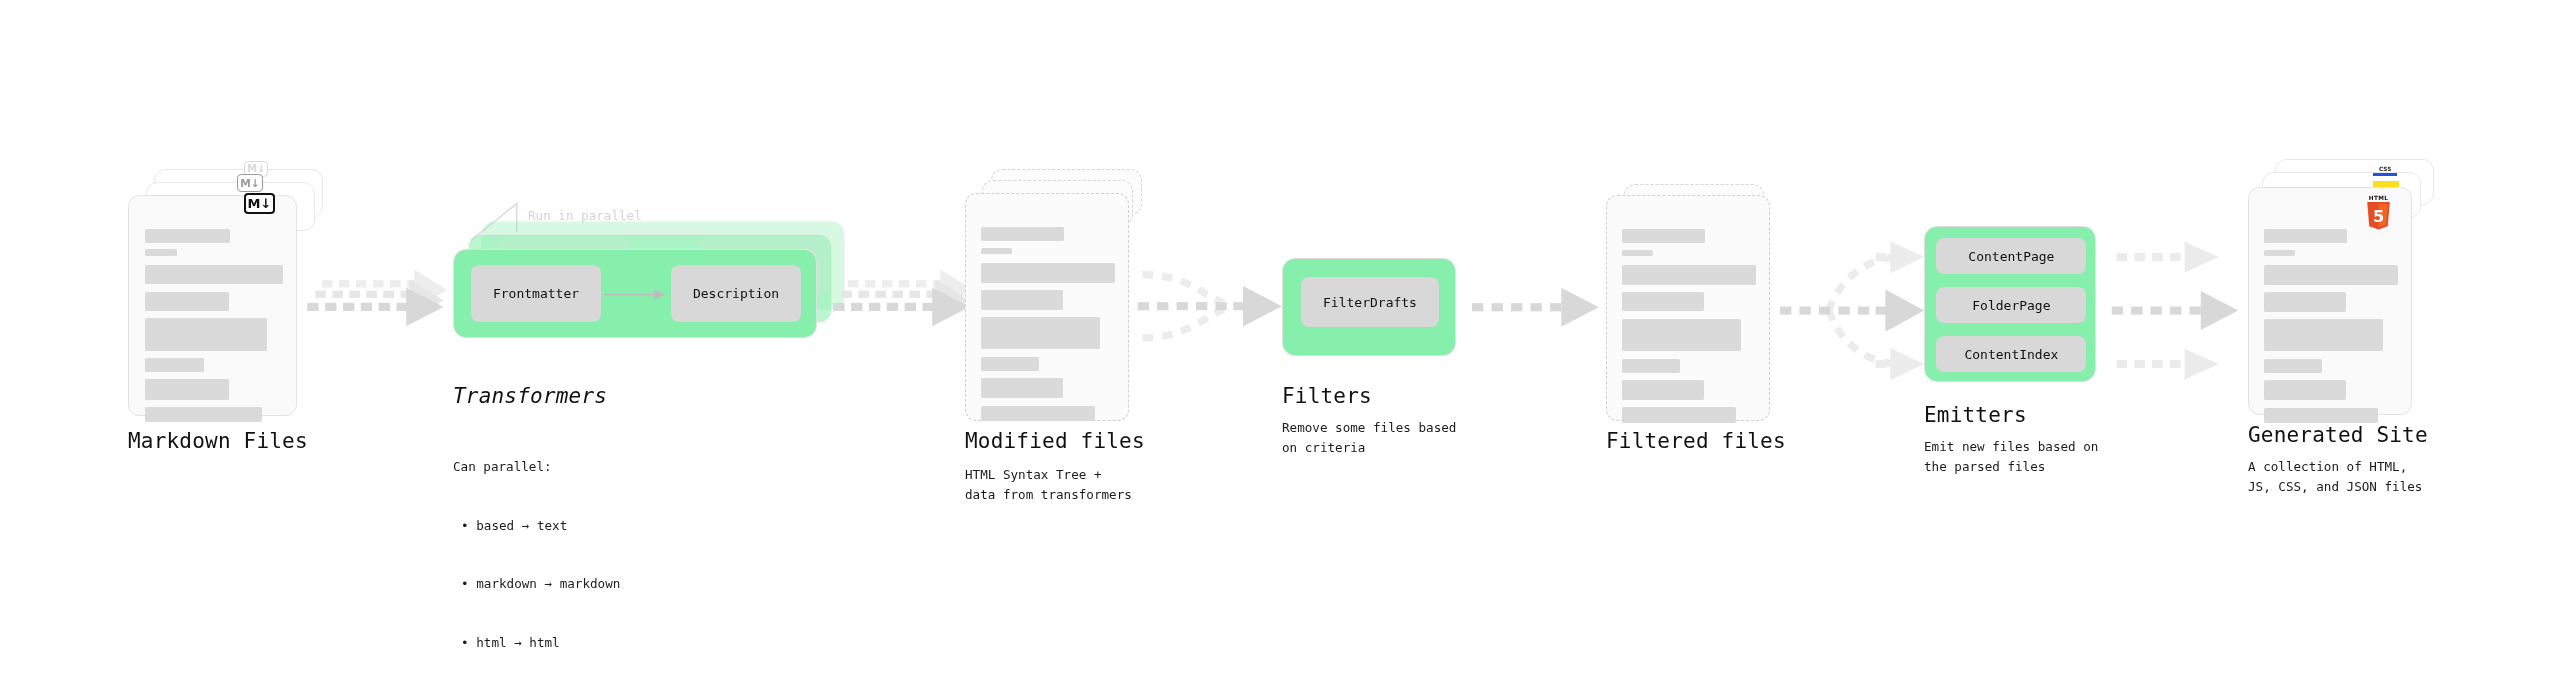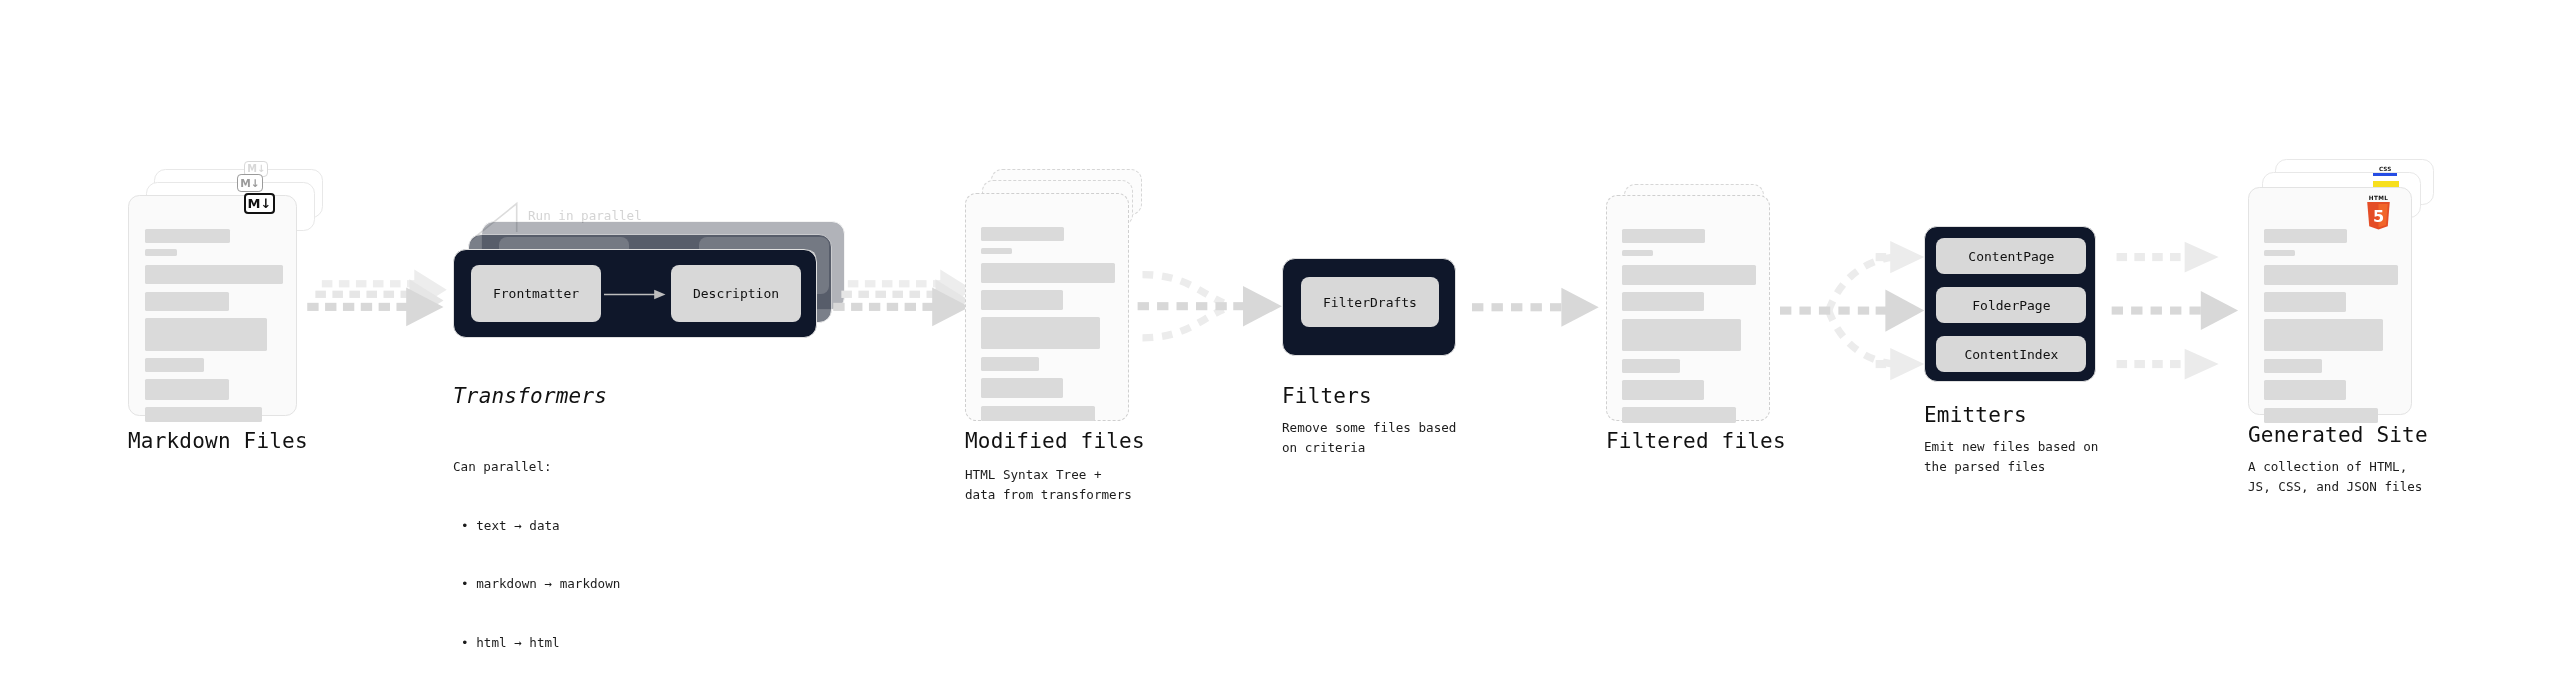--- a/index.html
+++ b/index.html
@@ -76,21 +76,21 @@
     white-space: pre;
     font-family: "DejaVu Sans Mono", "Liberation Mono", monospace;
   }
   .sub .bullets { margin-left: 8.1px; }
 
   
   .panel {
     position: absolute;
     border-radius: 13px;
     border: 1.6px solid #e0e0e0;
-    background: #0f172a;
+    background: #86efac;
   }
   .pill {
     position: absolute;
     display: flex;
     align-items: center;
     justify-content: center;
     background: #d8d8d8;
     border-radius: 8.1px;
     font-size: 13px;
     color: #111;
@@ -208,21 +208,21 @@
       <div class="pill" style="left:218px; top:16.3px; width:130px; height:57px;">Description</div>
       <svg class="abs-svg" style="left:151px; top:39px;" width="68" height="13" viewBox="0 0 84 16">
         <path d="M0 8 L66 8" stroke="#bdbdbd" stroke-width="2" fill="none"></path>
         <path d="M62 2 L76 8 L62 14 Z" fill="#bdbdbd"></path>
       </svg>
     </div>
 
     <div class="title" style="left:453px; top:384px;font-style:italic;">Transformers</div>
     <div class="sub" style="left:453px; top:418px;">
       <div>Can parallel:</div>
-      <div class="bullets">• text → data</div>
+      <div class="bullets">• based → text</div>
       <div class="bullets">• markdown → markdown</div>
       <div class="bullets">• html → html</div>
     </div>
   </div>
 
   <svg class="abs-svg" style="left:830px; top:276px;" width="146" height="65" viewBox="0 0 180 80">
     <g fill="#ededed">
       <rect x="22" y="5" width="13" height="9"></rect>
         <rect x="43" y="5" width="13" height="9"></rect>
       <rect x="64" y="5" width="13" height="9"></rect>

